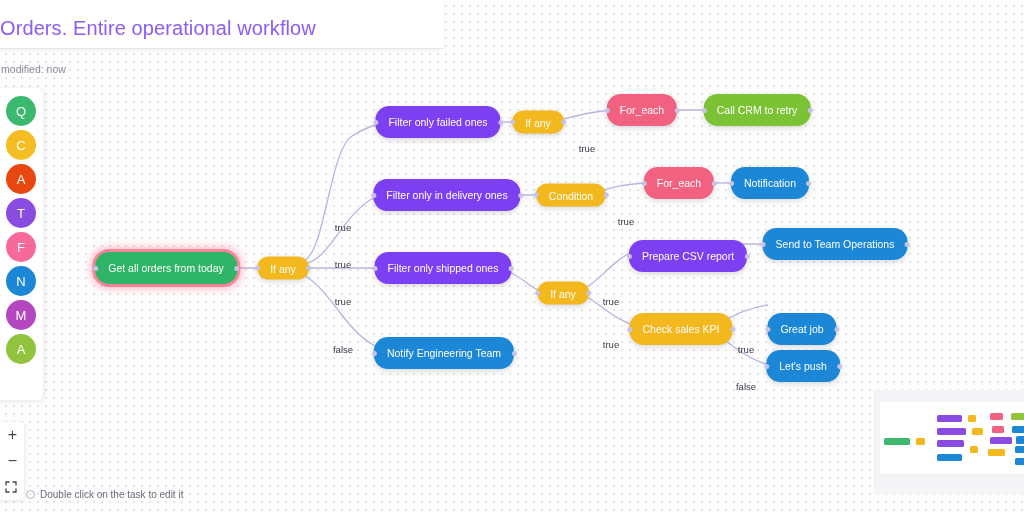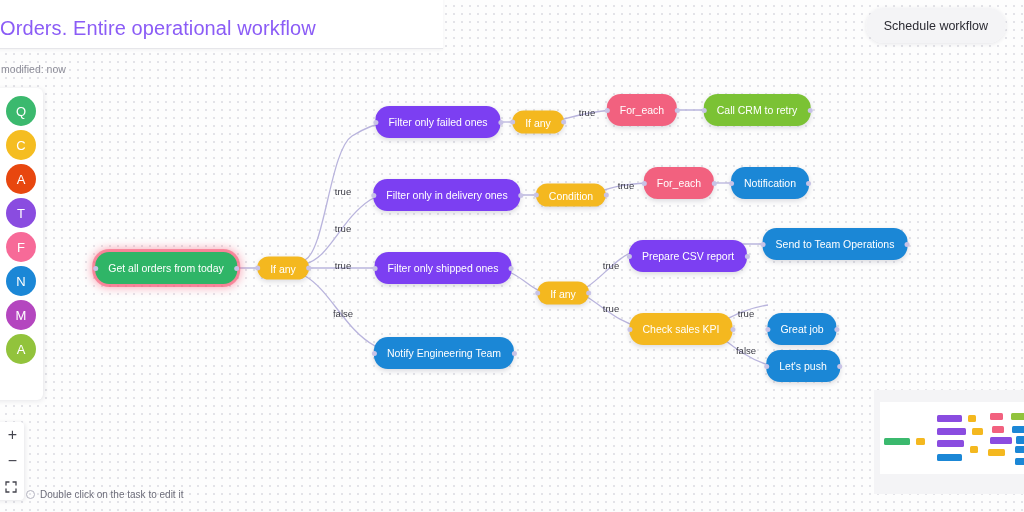--- a/index.html
+++ b/index.html
@@ -100,20 +100,21 @@
   #edges { position: absolute; inset: 0; width: 1024px; height: 512px; z-index: 11; pointer-events: none; }
   .edge-path { fill: none; stroke: #b9b4dd; stroke-width: 1.3; }
 
   .edge-label {
     position: absolute;
     font-size: 9.5px;
     color: #3a3a44;
     transform: translate(-50%, -50%);
     white-space: nowrap;
     z-index: 13;
+    margin-top: 36px;
   }
 
   .node {
     position: absolute;
     transform: translate(-50%, -50%);
     height: 32px;
     border-radius: 14px;
     display: flex; align-items: center; justify-content: center;
     padding: 0 13px;
     color: #ffffff;
@@ -247,21 +248,20 @@
       <div class="edge-label" style="left: 746px; top: 313px;">true</div>
       <div class="edge-label" style="left: 746px; top: 350px;">false</div>
     </div>
 
   <div id="header">
     <div id="header-title">Orders. Entire operational workflow</div>
   </div>
   <div id="last-modified">st modified: now</div>
 
   <div id="actions">
-    <button class="action-btn" id="schedule-workflow-button">Schedule workflow</button>
   </div>
 
   <div id="avatar-rail">
       <div class="avatar" style="background: rgb(59, 185, 110);">Q</div>
       <div class="avatar" style="background: rgb(245, 189, 33);">C</div>
       <div class="avatar" style="background: rgb(232, 71, 15);">A</div>
       <div class="avatar" style="background: rgb(138, 76, 224);">T</div>
       <div class="avatar" style="background: rgb(247, 106, 152);">F</div>
       <div class="avatar" style="background: rgb(27, 135, 214);">N</div>
       <div class="avatar" style="background: rgb(180, 70, 191);">M</div>

